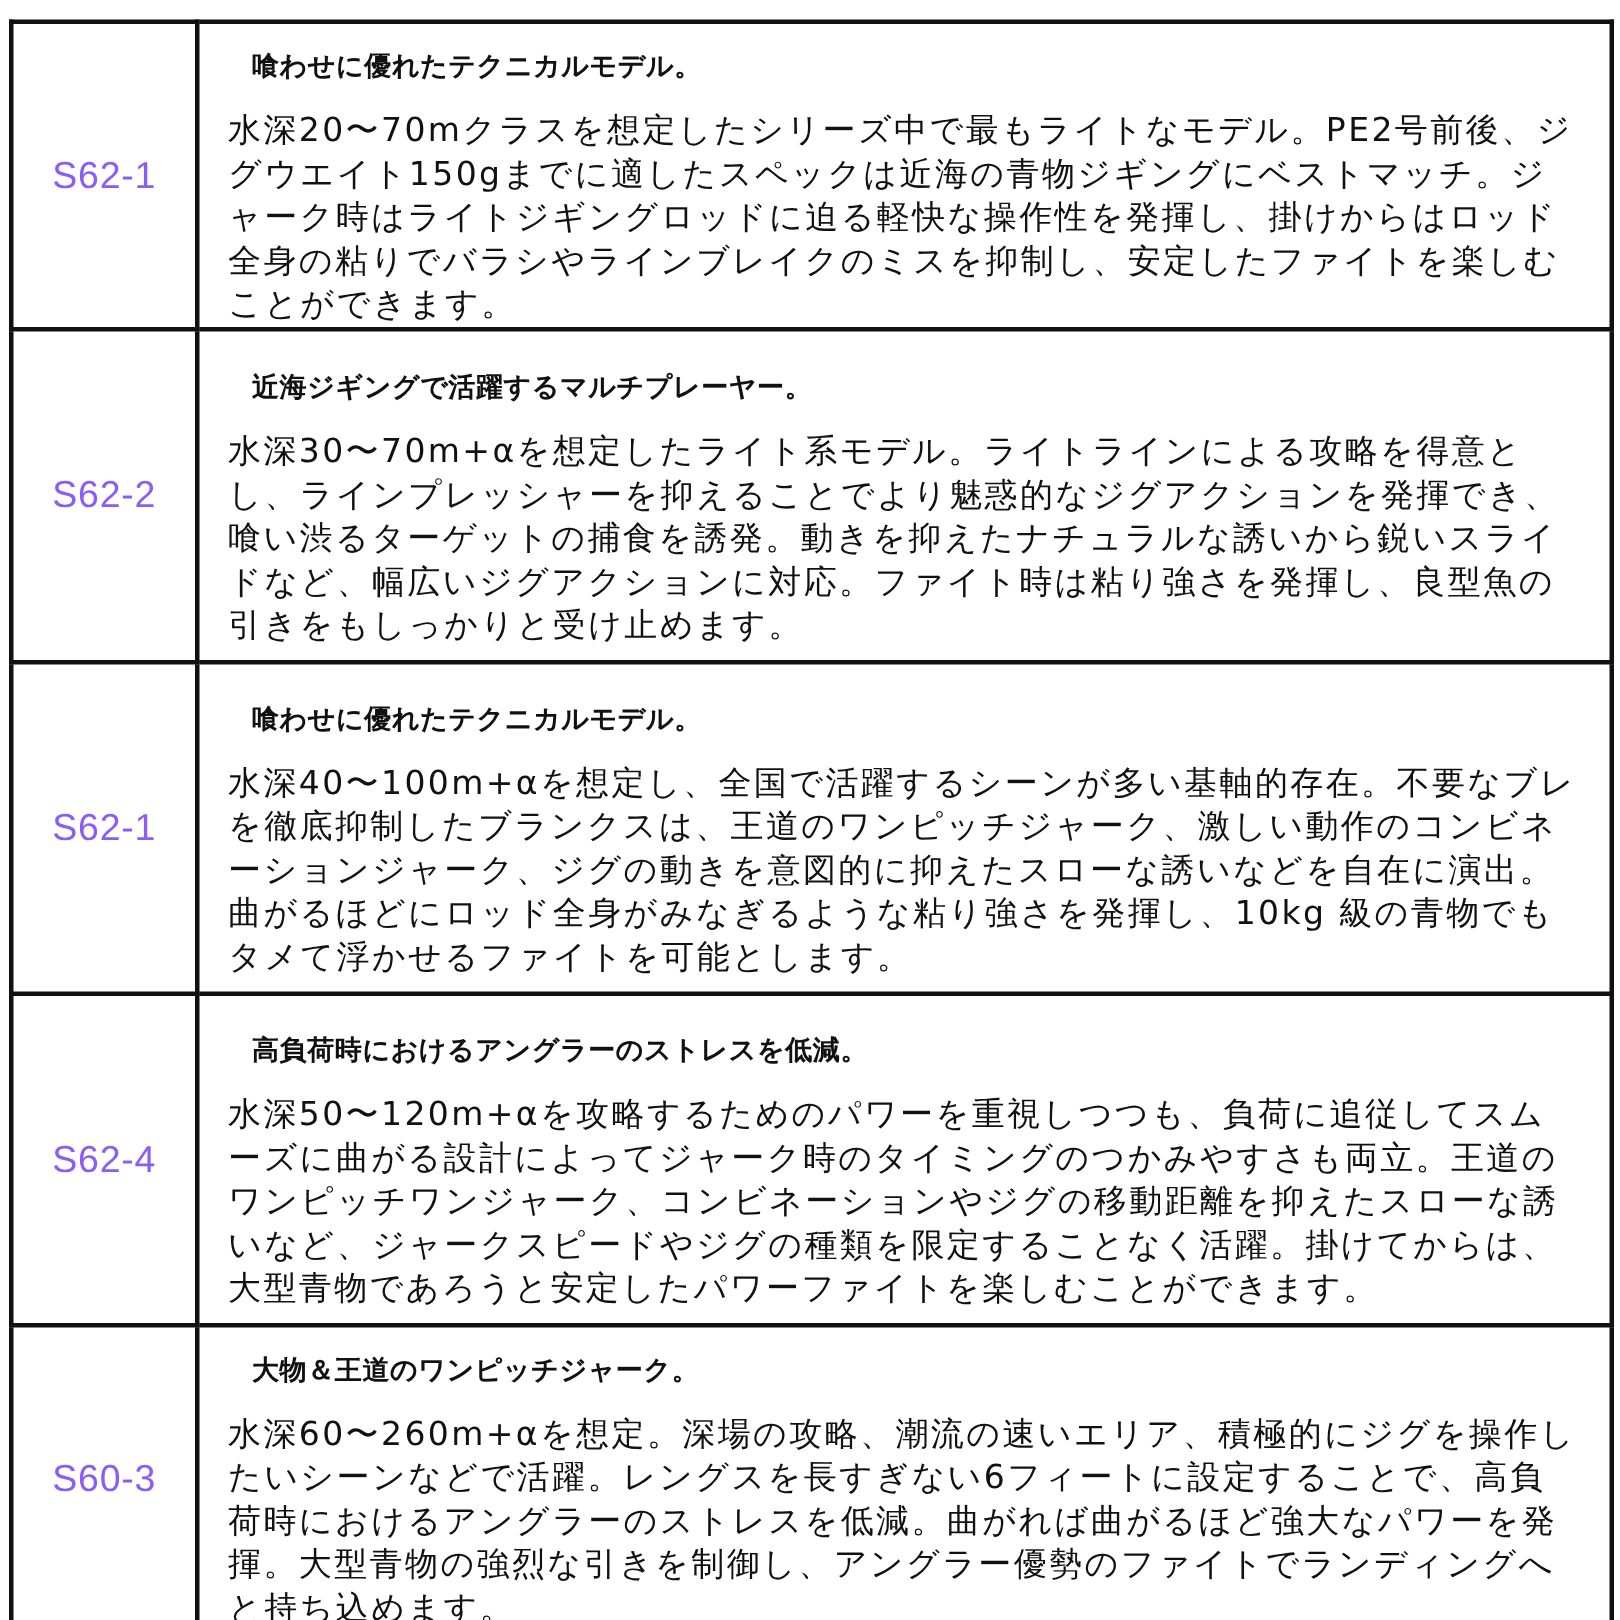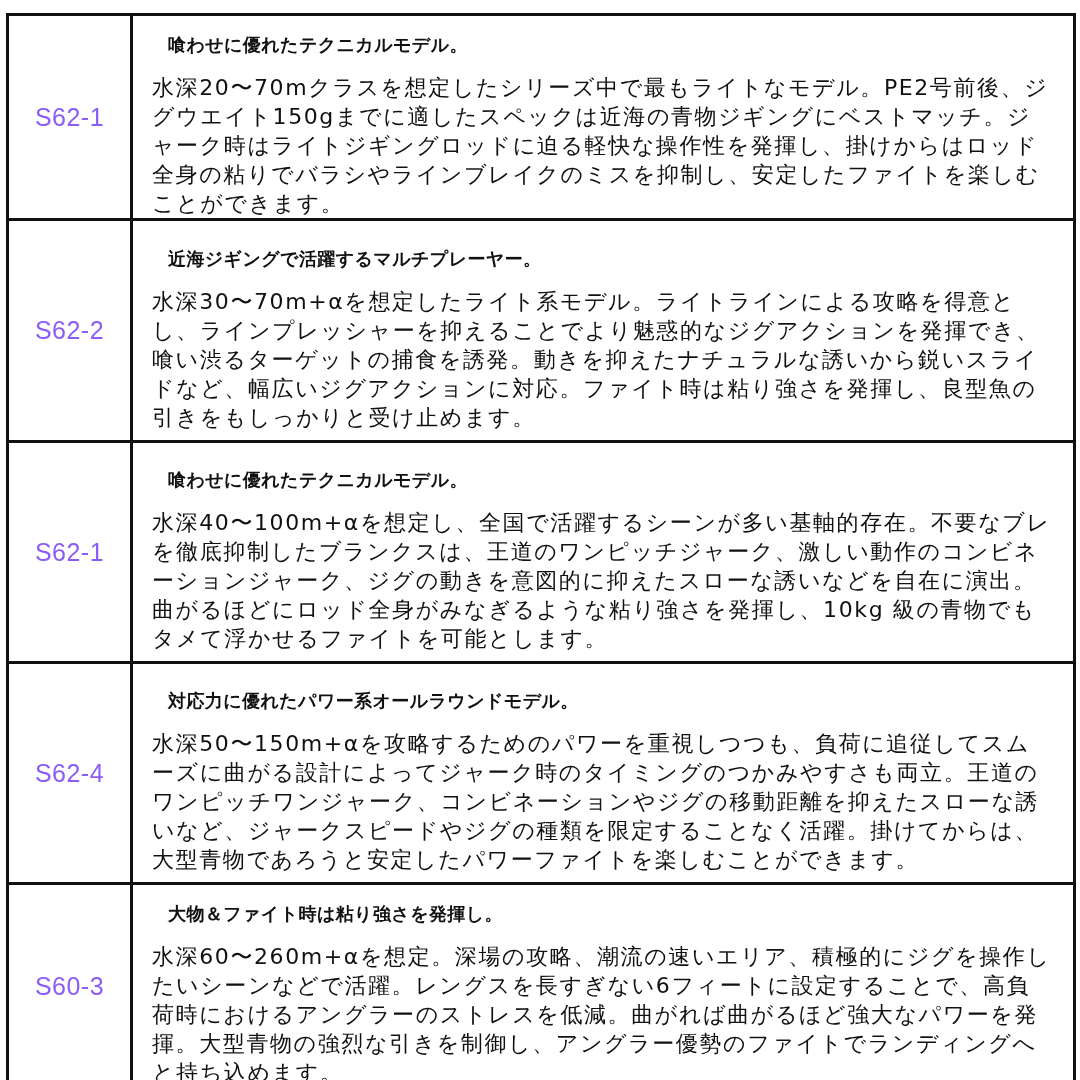--- a/index.html
+++ b/index.html
@@ -76,25 +76,25 @@
     <tr style="height:221px;">
       <td class="model-cell">S62-1</td>
       <td class="desc-cell">
         <p class="desc-title">喰わせに優れたテクニカルモデル。</p>
         <p class="desc-body">水深40〜100m+αを想定し、全国で活躍するシーンが多い基軸的存在。不要なブレを徹底抑制したブランクスは、王道のワンピッチジャーク、激しい動作のコンビネーションジャーク、ジグの動きを意図的に抑えたスローな誘いなどを自在に演出。曲がるほどにロッド全身がみなぎるような粘り強さを発揮し、10kg 級の青物でもタメて浮かせるファイトを可能とします。</p>
       </td>
     </tr>
     <tr style="height:221px;">
       <td class="model-cell">S62-4</td>
       <td class="desc-cell">
-        <p class="desc-title">対応力に優れたパワー系オールラウンドモデル。</p>
-        <p class="desc-body">水深50〜150m+αを攻略するためのパワーを重視しつつも、負荷に追従してスムーズに曲がる設計によってジャーク時のタイミングのつかみやすさも両立。王道のワンピッチワンジャーク、コンビネーションやジグの移動距離を抑えたスローな誘いなど、ジャークスピードやジグの種類を限定することなく活躍。掛けてからは、大型青物であろうと安定したパワーファイトを楽しむことができます。</p>
+        <p class="desc-title">高負荷時におけるアングラーのストレスを低減。</p>
+        <p class="desc-body">水深50〜120m+αを攻略するためのパワーを重視しつつも、負荷に追従してスムーズに曲がる設計によってジャーク時のタイミングのつかみやすさも両立。王道のワンピッチワンジャーク、コンビネーションやジグの移動距離を抑えたスローな誘いなど、ジャークスピードやジグの種類を限定することなく活躍。掛けてからは、大型青物であろうと安定したパワーファイトを楽しむことができます。</p>
       </td>
     </tr>
     <tr style="height:195px;">
       <td class="model-cell">S60-3</td>
       <td class="desc-cell">
-        <p class="desc-title">大物＆ファイト時は粘り強さを発揮し。</p>
+        <p class="desc-title">大物＆王道のワンピッチジャーク。</p>
         <p class="desc-body">水深60〜260m+αを想定。深場の攻略、潮流の速いエリア、積極的にジグを操作したいシーンなどで活躍。レングスを長すぎない6フィートに設定することで、高負荷時におけるアングラーのストレスを低減。曲がれば曲がるほど強大なパワーを発揮。大型青物の強烈な引きを制御し、アングラー優勢のファイトでランディングへと持ち込めます。</p>
       </td>
     </tr>
   </tbody>
 </table>
 
 </body></html>

